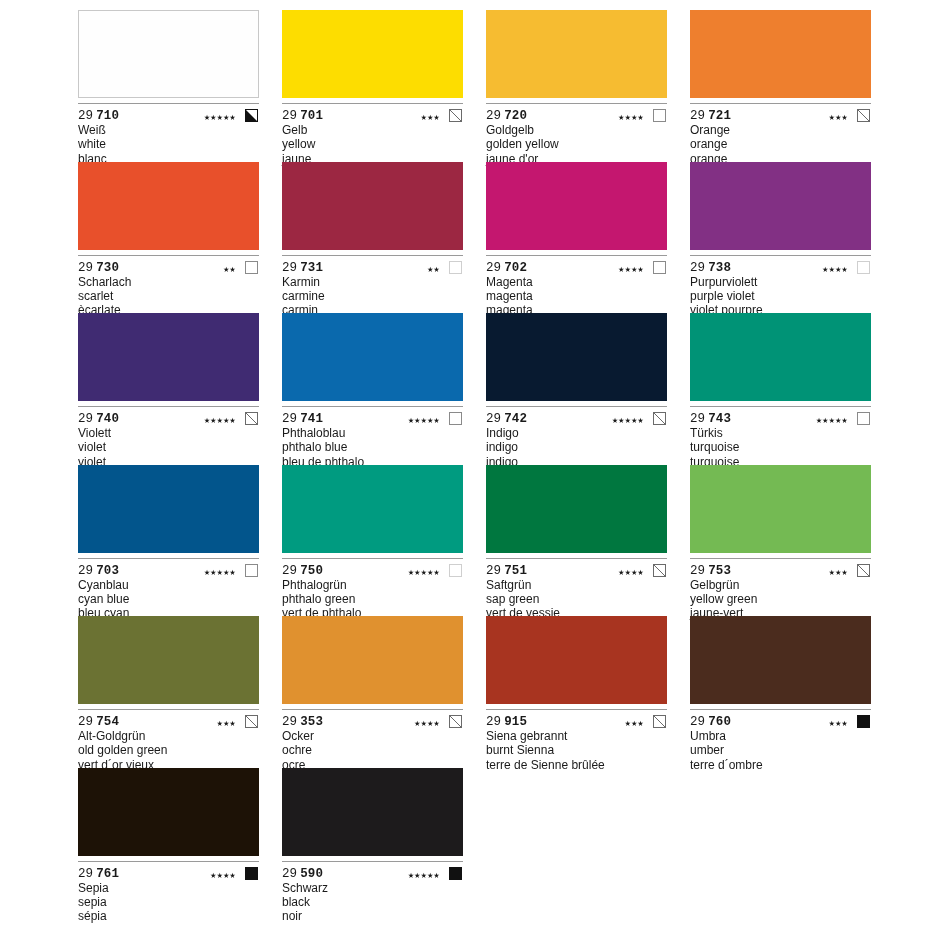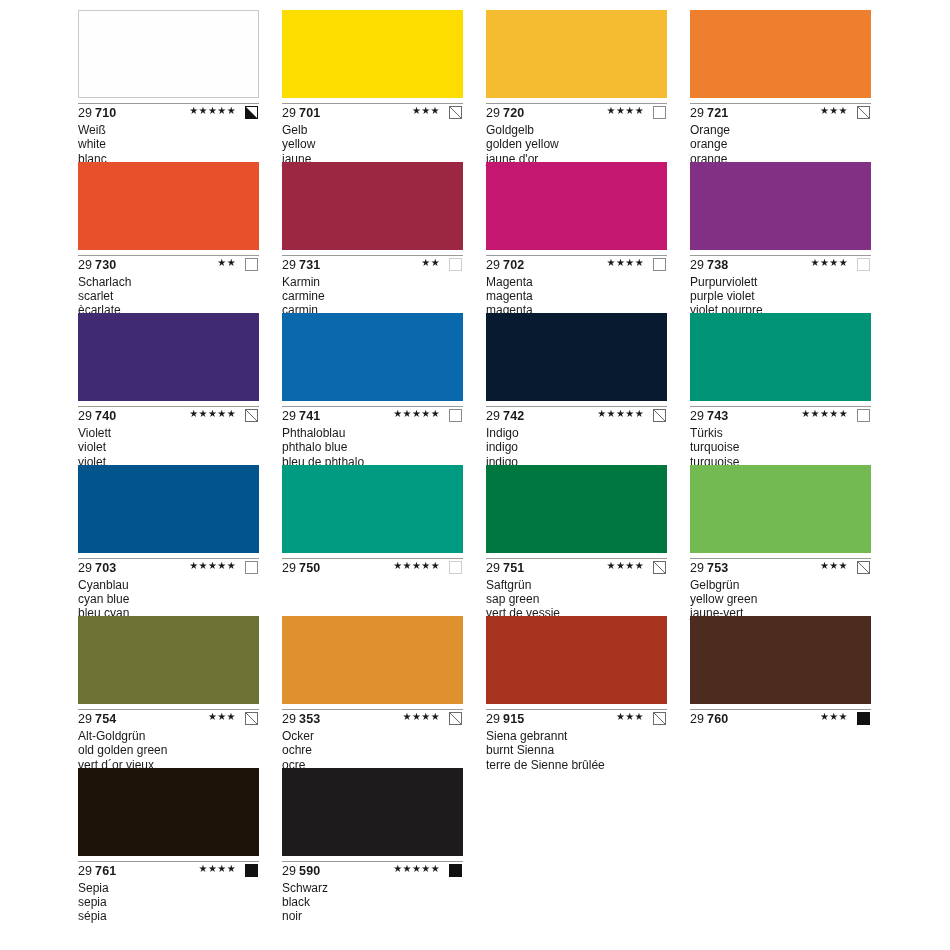--- a/index.html
+++ b/index.html
@@ -39,23 +39,24 @@
 
   .meta-rule {
     width: 181px;
     height: 1px;
     background: #9a9a9a;
     margin-top: 5px;
   }
 
   .meta {
     display: flex;
-    align-items: flex-start;
+    align-items: flex-end;
     height: 17px;
     margin-top: 2px;
+    font-family: Liberation Mono, monospace;
   }
   .code {
     font-size: 12.5px;
     color: #1a1a1a;
     letter-spacing: 0.1px;
     white-space: nowrap;
   }
   .code .prefix { font-weight: 400; }
   .code .num { font-weight: 700; margin-left: 3px; }
 
@@ -336,20 +337,25 @@
         <div class="meta-rule"></div>
         <div class="meta">
           <span class="code"><span class="prefix">29</span><span class="num">750</span></span>
           <span class="stars">★★★★★</span>
           <span class="opacity">
             <svg width="13" height="13" viewBox="0 0 13 13">
               <rect x="0.5" y="0.5" width="12" height="12" fill="#ffffff" stroke="#cfcfcf" stroke-width="1"></rect>
             </svg>
           </span>
         </div>
+        <div class="names">
+          <div>Phthalogrün</div>
+          <div>phthalo green</div>
+          <div>vert de phthalo</div>
+        </div>
       </div>
       <div class="cell">
         <div class="swatch" style="background-color: rgb(0, 119, 63);"></div>
         <div class="meta-rule"></div>
         <div class="meta">
           <span class="code"><span class="prefix">29</span><span class="num">751</span></span>
           <span class="stars">★★★★</span>
           <span class="opacity">
             <svg width="13" height="13" viewBox="0 0 13 13">
               <rect x="0.5" y="0.5" width="12" height="12" fill="#ffffff" stroke="#6a6a6a" stroke-width="1"></rect>
@@ -443,20 +449,25 @@
         <div class="swatch" style="background-color: rgb(75, 44, 30);"></div>
         <div class="meta-rule"></div>
         <div class="meta">
           <span class="code"><span class="prefix">29</span><span class="num">760</span></span>
           <span class="stars">★★★</span>
           <span class="opacity">
             <svg width="13" height="13" viewBox="0 0 13 13">
               <rect x="0.5" y="0.5" width="12" height="12" fill="#111111" stroke="#111111" stroke-width="1"></rect>
             </svg>
           </span>
+        </div>
+        <div class="names">
+          <div>Umbra</div>
+          <div>umber</div>
+          <div>terre d´ombre</div>
         </div>
       </div>
       <div class="cell">
         <div class="swatch" style="background-color: rgb(29, 18, 6);"></div>
         <div class="meta-rule"></div>
         <div class="meta">
           <span class="code"><span class="prefix">29</span><span class="num">761</span></span>
           <span class="stars">★★★★</span>
           <span class="opacity">
             <svg width="13" height="13" viewBox="0 0 13 13">

